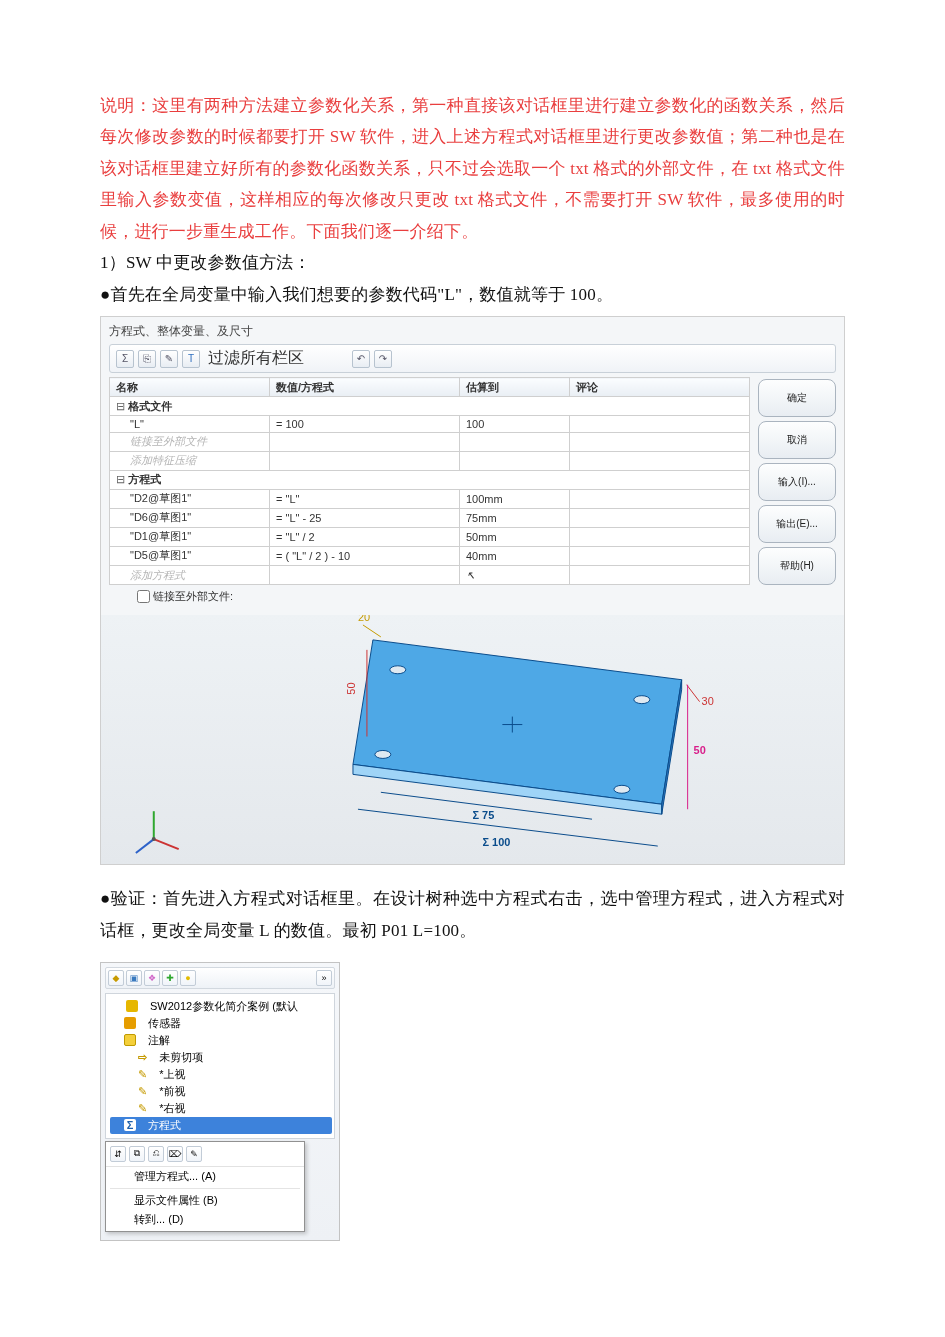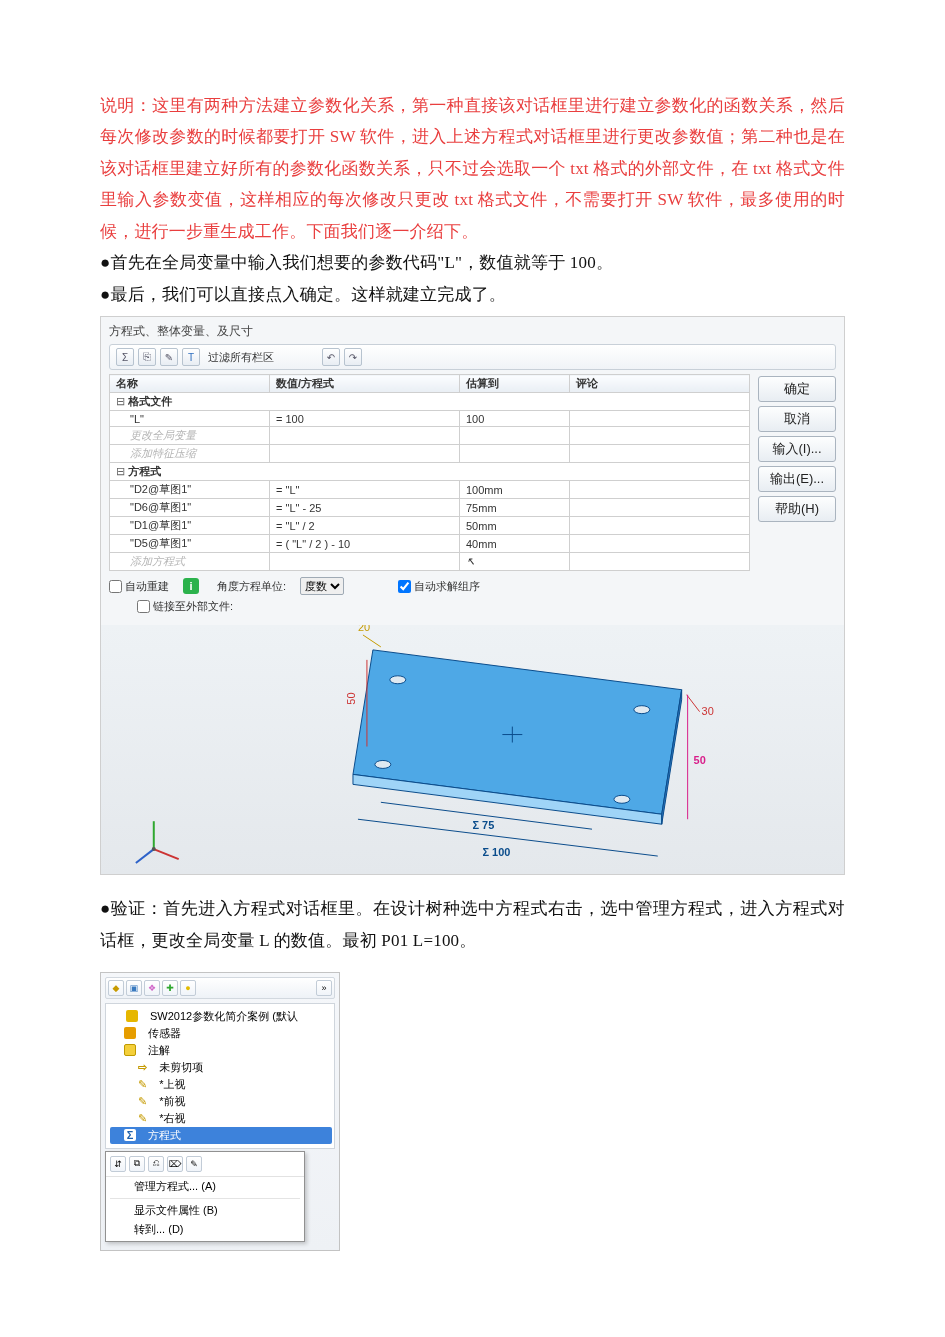--- a/index.html
+++ b/index.html
@@ -49,21 +49,21 @@
       display: inline-flex;
       align-items: center;
       justify-content: center;
       width: 18px; height: 18px;
       border: 1px solid #b7c3cf;
       border-radius: 2px;
       background: linear-gradient(#fff,#e8edf3);
       font-size: 10px;
       color: #556;
     }
-    .tlabel { font-size: 11px; margin-left: 4px; color: #333; }
+    .tlabel { font-size: 16px; margin-left: 4px; color: #333; }
 
     .table-wrap { display: flex; gap: 8px; justify-content: center; }
     .eq-table {
       flex: 1;
       border: 1px solid #b9b9b9;
       border-collapse: collapse;
       background: #fff;
     }
     .eq-table th, .eq-table td {
       border: 1px solid #cfcfcf;
@@ -93,23 +93,23 @@
     .side-btns {
       display: flex;
       flex-direction: column;
       gap: 4px;
       min-width: 78px;
       padding-top: 2px;
     }
     .winbtn {
       border: 1px solid #aab4bf;
       background: linear-gradient(#fdfefe,#e8edf2);
-      border-radius: 3px;
-      font-size: 13px;
-      padding: 3px 0;
+      border-radius: 8px;
+      font-size: 10px;
+      padding: 11px 0;
       text-align: center;
       color: #222;
     }
 
     .dlg-bottom {
       display: flex;
       align-items: center;
       gap: 14px;
       margin-top: 6px;
       font-size: 11px;
@@ -185,22 +185,22 @@
     }
     .ctx-sep { height:1px; background:#e4e4e4; margin:2px 4px; }
 
   </style>
 </head>
 <body>
 
 <div class="doc">
 
   <p class="red">说明：这里有两种方法建立参数化关系，第一种直接该对话框里进行建立参数化的函数关系，然后每次修改参数的时候都要打开 SW 软件，进入上述方程式对话框里进行更改参数值；第二种也是在该对话框里建立好所有的参数化函数关系，只不过会选取一个 txt 格式的外部文件，在 txt 格式文件里输入参数变值，这样相应的每次修改只更改 txt 格式文件，不需要打开 SW 软件，最多使用的时候，进行一步重生成工作。下面我们逐一介绍下。</p>
+  <p class="black">1）SW 中更改参数值方法：</p>
   <p class="black">●首先在全局变量中输入我们想要的参数代码"L"，数值就等于 100。</p>
-  <p class="black">●最后，我们可以直接点入确定。这样就建立完成了。</p>
 
   <div class="dialog">
     <div class="dlg-title">方程式、整体变量、及尺寸</div>
 
     <div class="toolbar-row">
       <span class="tbtn">Σ</span>
       <span class="tbtn">⎘</span>
       <span class="tbtn">✎</span>
       <span class="tbtn" style="color:#2f6fbf;">T</span>
       <span class="tlabel">过滤所有栏区</span>
@@ -228,21 +228,21 @@
         <tr class="section-row">
               <td colspan="4">格式文件</td>
             </tr>
         <tr>
           <td style="padding-left:20px;">"L"</td>
           <td>= 100</td>
           <td>100</td>
           <td></td>
         </tr>
         <tr class="ghost">
-              <td style="padding-left:20px;">更改全局变量</td>
+              <td style="padding-left:20px;">链接至外部文件</td>
               <td></td>
               <td></td>
               <td></td>
             </tr>
 
         <tr class="ghost">
               <td style="padding-left:20px;">添加特征压缩</td>
               <td></td>
               <td></td>
               <td></td>
@@ -286,35 +286,20 @@
 
       <div class="side-btns">
         <div class="winbtn">确定</div>
         <div class="winbtn">取消</div>
         <div class="winbtn">输入(I)...</div>
         <div class="winbtn">输出(E)...</div>
         <div class="winbtn">帮助(H)</div>
       </div>
     </div>
 
-    <div class="dlg-bottom">
-      <label class="chk">
-        <input type="checkbox" style=""> 
-          <span>自动重建</span>
-      </label>
-      <span class="chip">i</span>
-      <span>角度方程单位:</span>
-      <select class="dropdown">
-        <option>度数</option>
-      </select>
-      <label class="chk" style="margin-left:40px;">
-        <input type="checkbox" checked="" style=""> 
-          <span>自动求解组序</span>
-      </label>
-    </div>
     <label class="chk" style="font-size:11px;margin-top:4px;padding-left:28px;">
       <input type="checkbox" style=""> 
         <span>链接至外部文件:</span>
     </label>
   </div>
 
   <div class="viewport">
     <svg viewBox="0 0 700 250" width="100%" height="100%">
 
       <g transform="translate(30,225)">

